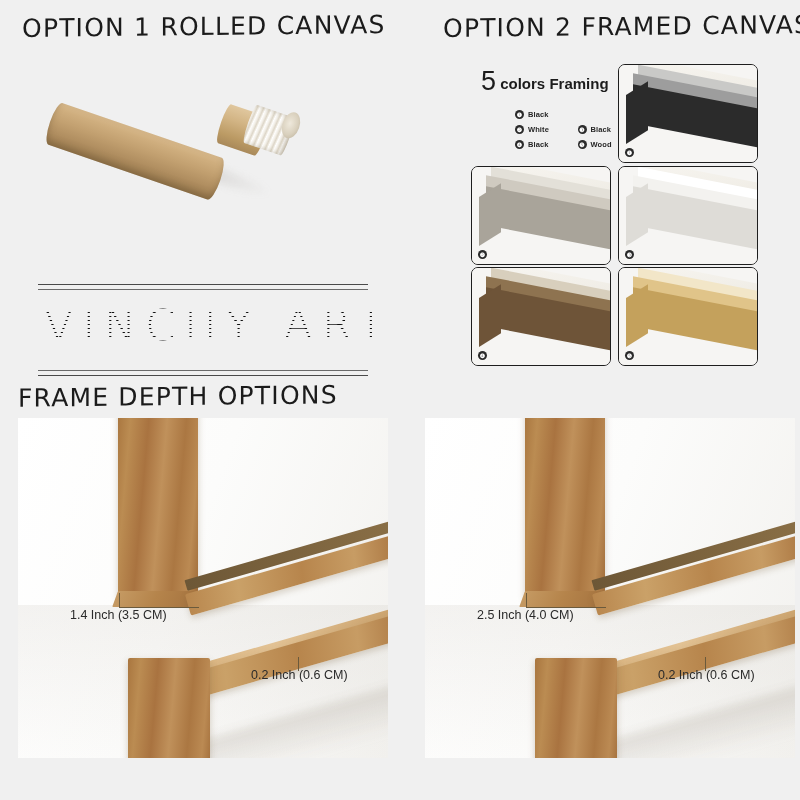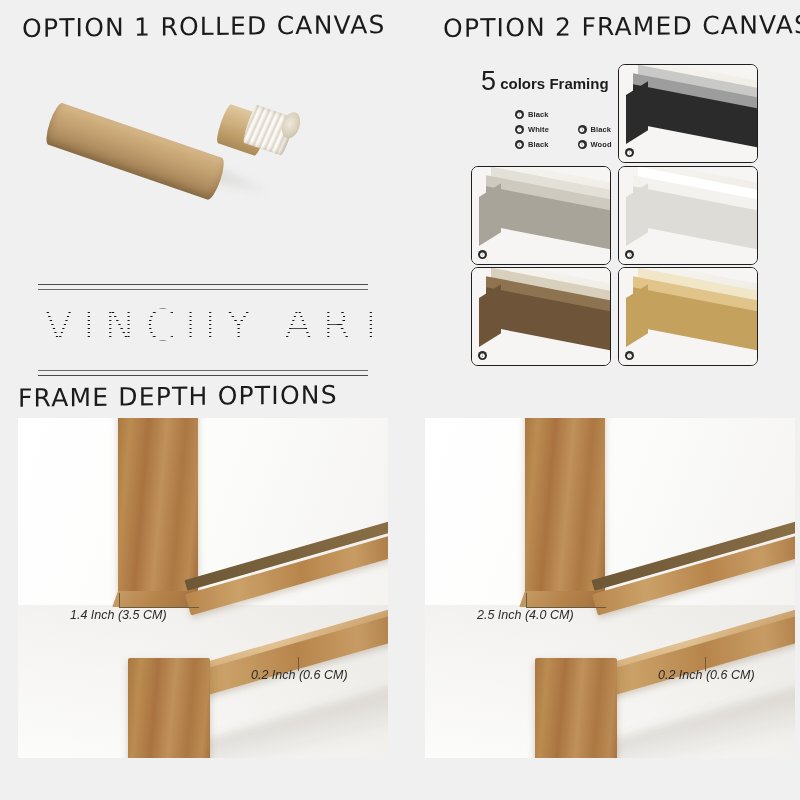--- a/index.html
+++ b/index.html
@@ -129,21 +129,21 @@
   .corner .railside{
     position:absolute;left:10%;top:33%;width:96%;height:40%;
     transform:skewY(11deg);
   }
   .corner .leftface{
     position:absolute;left:5%;top:24%;width:16%;height:50%;
     transform:skewY(-32deg);
   }
 
   
-  .photo{position:absolute;top:418px;width:370px;height:340px;overflow:hidden;background:#fbfbfa;font-style:italic;}
+  .photo{position:absolute;top:418px;width:370px;height:340px;overflow:hidden;background:#fbfbfa;}
   #photoA{left:18px;}
   #photoB{left:425px;}
   .wall{position:absolute;inset:0;background:linear-gradient(110deg,#ffffff 0%,#fcfcfb 45%,#f2f1ee 100%);}
   .wall-shade{
     position:absolute;left:0;top:55%;width:100%;height:45%;
     background:linear-gradient(180deg,rgba(205,200,192,.22),rgba(230,226,219,.05));
   }
   .stile{
     position:absolute;border-radius:2px;
     background:linear-gradient(95deg,#a9763f 0%,#bb8c52 14%,#a97340 33%,#c0915b 52%,#ab7742 72%,#bb8a53 88%,#a06c39 100%);

